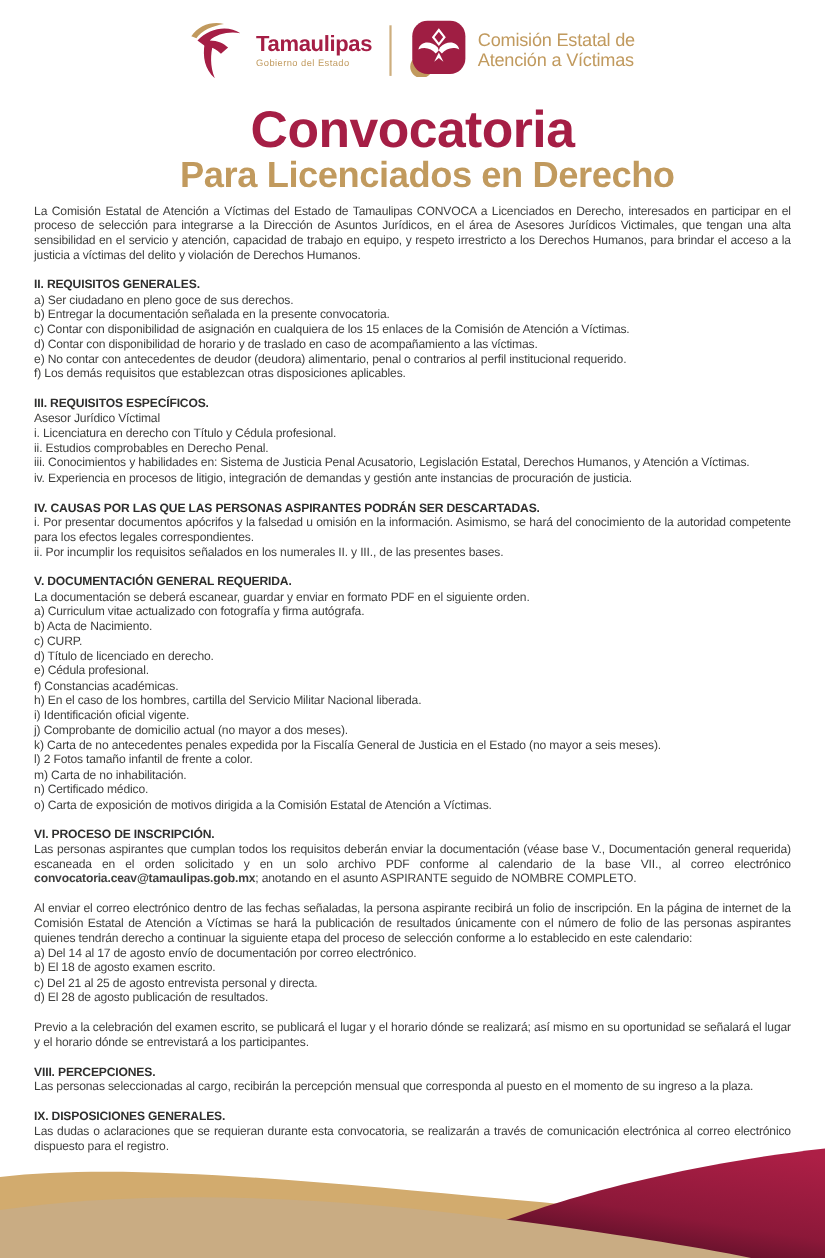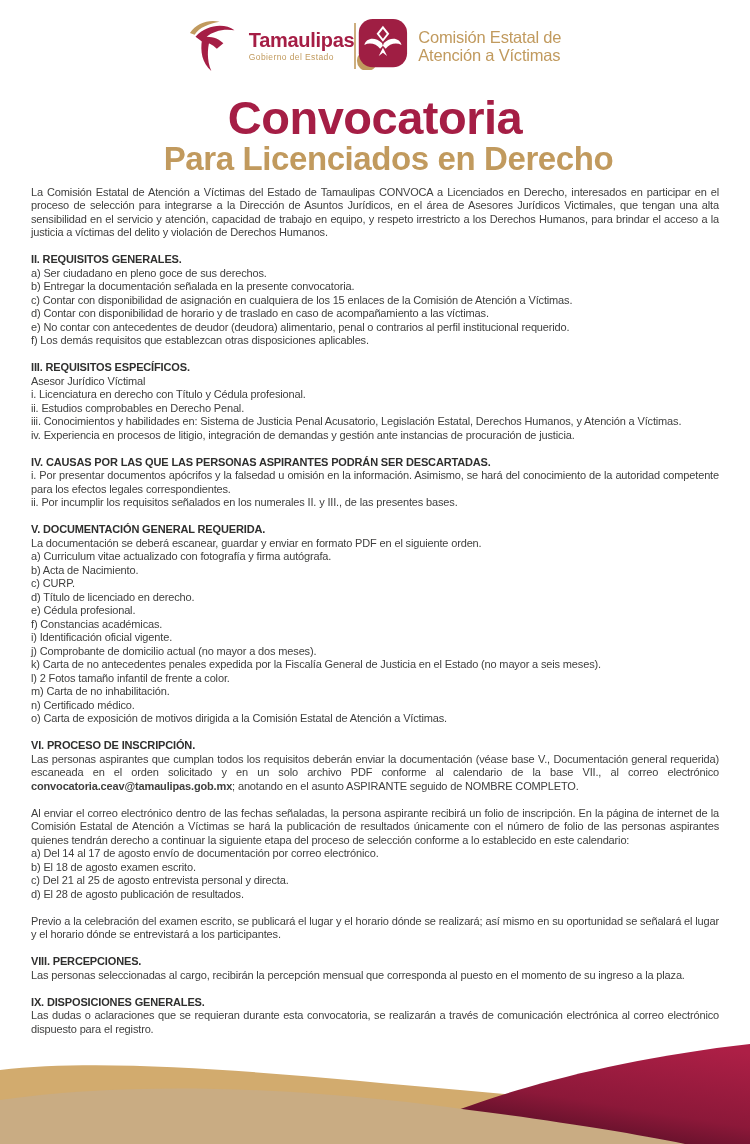--- a/index.html
+++ b/index.html
@@ -12,21 +12,21 @@
     background: #ffffff;
     overflow: hidden;
     font-family: "Liberation Sans", sans-serif;
     color: var(--text, #3f3f3e);
   }
   
   .header {
     display: flex;
     justify-content: center;
     align-items: center;
-    gap: 0;
+    gap: 16px;
     padding-top: 16px;
     height: 76px;
   }
   .brand-left { display: flex; align-items: center; gap: 8px; }
   .brand-left svg { display: block; }
   .wordmark { display: flex; flex-direction: column; line-height: 1; }
   .wordmark .name {
     font-size: 20px; font-weight: bold; color: var(--maroon, #a51e45);
     letter-spacing: -0.3px;
   }
@@ -157,20 +157,21 @@
         </section>
         <section class="doc-section">
           <h3 class="sec-heading">V. DOCUMENTACIÓN GENERAL REQUERIDA.</h3>
           <p class="">La documentación se deberá escanear, guardar y enviar en formato PDF en el siguiente orden.</p>
           <p class="">a) Curriculum vitae actualizado con fotografía y firma autógrafa.</p>
           <p class="">b) Acta de Nacimiento.</p>
           <p class="">c) CURP.</p>
           <p class="">d) Título de licenciado en derecho.</p>
           <p class="">e) Cédula profesional.</p>
           <p class="">f) Constancias académicas.</p>
+          <p class="">h) En el caso de los hombres, cartilla del Servicio Militar Nacional liberada.</p>
           <p class="">i) Identificación oficial vigente.</p>
           <p class="">j) Comprobante de domicilio actual (no mayor a dos meses).</p>
           <p class="">k) Carta de no antecedentes penales expedida por la Fiscalía General de Justicia en el Estado (no mayor a seis meses).</p>
           <p class="">l) 2 Fotos tamaño infantil de frente a color.</p>
           <p class="">m) Carta de no inhabilitación.</p>
           <p class="">n) Certificado médico.</p>
           <p class="">o) Carta de exposición de motivos dirigida a la Comisión Estatal de Atención a Víctimas.</p>
         </section>
         <section class="doc-section">
           <h3 class="sec-heading">VI. PROCESO DE INSCRIPCIÓN.</h3>

